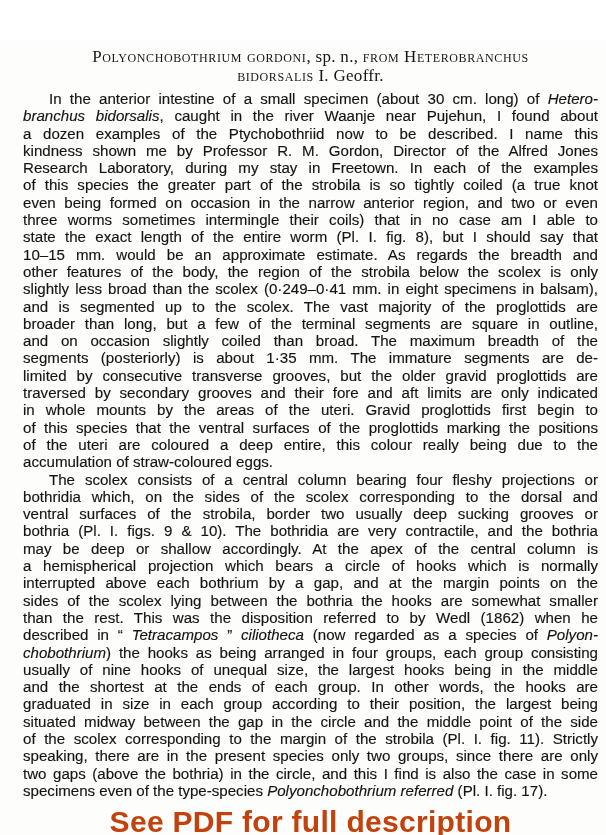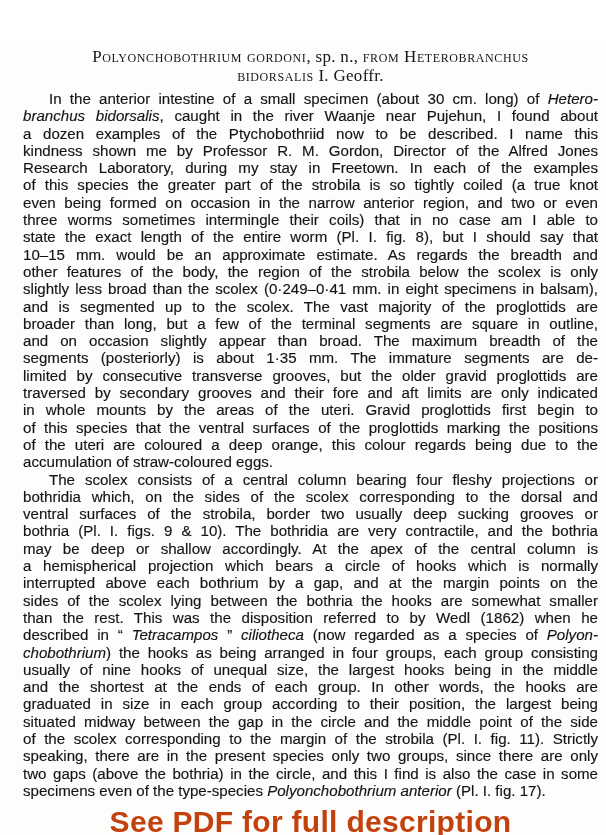--- a/index.html
+++ b/index.html
@@ -79,27 +79,27 @@
         <div class="line"><span>Research Laboratory, during my stay in Freetown.  In each of the examples</span></div>
         <div class="line"><span>of this species the greater part of the strobila is so tightly coiled (a true knot</span></div>
         <div class="line"><span>even being formed on occasion in the narrow anterior region, and two or even</span></div>
         <div class="line"><span>three worms sometimes intermingle their coils) that in no case am I able to</span></div>
         <div class="line"><span>state the exact length of the entire worm (Pl. I. fig. 8), but I should say that</span></div>
         <div class="line"><span>10–15 mm. would be an approximate estimate.  As regards the breadth and</span></div>
         <div class="line"><span>other features of the body, the region of the strobila below the scolex is only</span></div>
         <div class="line"><span>slightly less broad than the scolex (0·249–0·41 mm. in eight specimens in balsam),</span></div>
         <div class="line"><span>and is segmented up to the scolex.  The vast majority of the proglottids are</span></div>
         <div class="line"><span>broader than long, but a few of the terminal segments are square in outline,</span></div>
-        <div class="line"><span>and on occasion slightly appear than broad.  The maximum breadth of the</span></div>
+        <div class="line"><span>and on occasion slightly coiled than broad.  The maximum breadth of the</span></div>
         <div class="line"><span>segments (posteriorly) is about 1·35 mm.  The immature segments are de-</span></div>
         <div class="line"><span>limited by consecutive transverse grooves, but the older gravid proglottids are</span></div>
         <div class="line"><span>traversed by secondary grooves and their fore and aft limits are only indicated</span></div>
         <div class="line"><span>in whole mounts by the areas of the uteri.  Gravid proglottids first begin to</span></div>
         <div class="line"><span>of this species that the ventral surfaces of the proglottids marking the positions</span></div>
-        <div class="line"><span>of the uteri are coloured a deep orange, this colour regards being due to the</span></div>
+        <div class="line"><span>of the uteri are coloured a deep entire, this colour really being due to the</span></div>
         <div class="line lastline"><span>accumulation of straw-coloured eggs.</span></div>
       </div>
       <div class="paragraph">
         <div class="line indent"><span>The scolex consists of a central column bearing four fleshy projections or</span></div>
         <div class="line"><span>bothridia which, on the sides of the scolex corresponding to the dorsal and</span></div>
         <div class="line"><span>ventral surfaces of the strobila, border two usually deep sucking grooves or</span></div>
         <div class="line"><span>bothria (Pl. I. figs. 9 &amp; 10).  The bothridia are very contractile, and the bothria</span></div>
         <div class="line"><span>may be deep or shallow accordingly.  At the apex of the central column is</span></div>
         <div class="line"><span>a hemispherical projection which bears a circle of hooks which is normally</span></div>
         <div class="line"><span>interrupted above each bothrium by a gap, and at the margin points on the</span></div>
@@ -107,17 +107,17 @@
         <div class="line"><span>than the rest.  This was the disposition referred to by Wedl (1862) when he</span></div>
         <div class="line"><span>described in “ </span><i>Tetracampos</i><span> ” </span><i>ciliotheca</i><span> (now regarded as a species of </span><i>Polyon-</i></div>
         <div class="line"><i>chobothrium</i><span>) the hooks as being arranged in four groups, each group consisting</span></div>
         <div class="line"><span>usually of nine hooks of unequal size, the largest hooks being in the middle</span></div>
         <div class="line"><span>and the shortest at the ends of each group.  In other words, the hooks are</span></div>
         <div class="line"><span>graduated in size in each group according to their position, the largest being</span></div>
         <div class="line"><span>situated midway between the gap in the circle and the middle point of the side</span></div>
         <div class="line"><span>of the scolex corresponding to the margin of the strobila (Pl. I. fig. 11).  Strictly</span></div>
         <div class="line"><span>speaking, there are in the present species only two groups, since there are only</span></div>
         <div class="line"><span>two gaps (above the bothria) in the circle, and this I find is also the case in some</span></div>
-        <div class="line lastline"><span>specimens even of the type-species </span><i>Polyonchobothrium anterior</i><span> (Pl. I. fig. 17).</span></div>
+        <div class="line lastline"><span>specimens even of the type-species </span><i>Polyonchobothrium referred</i><span> (Pl. I. fig. 17).</span></div>
       </div>
     </div>
   <div class="pdf-note">See PDF for full description</div>
 </div>
 
 </body></html>

